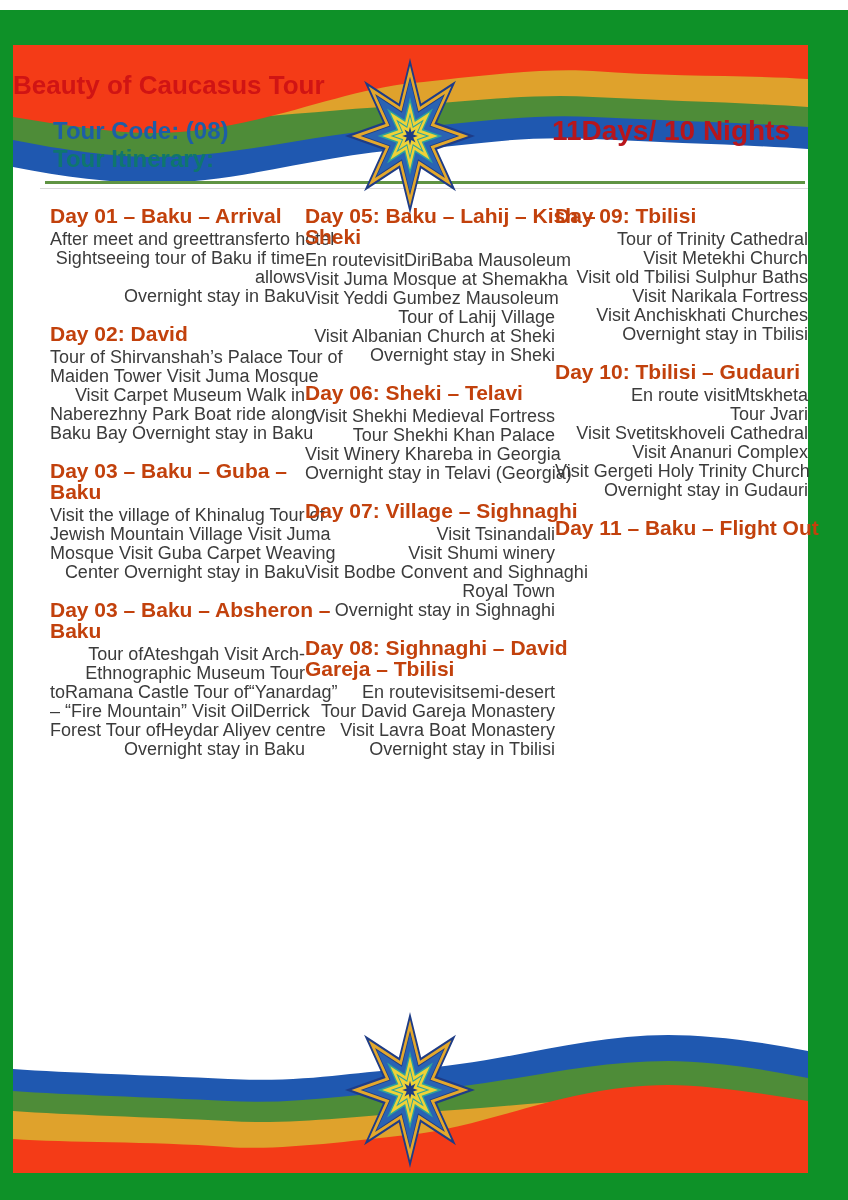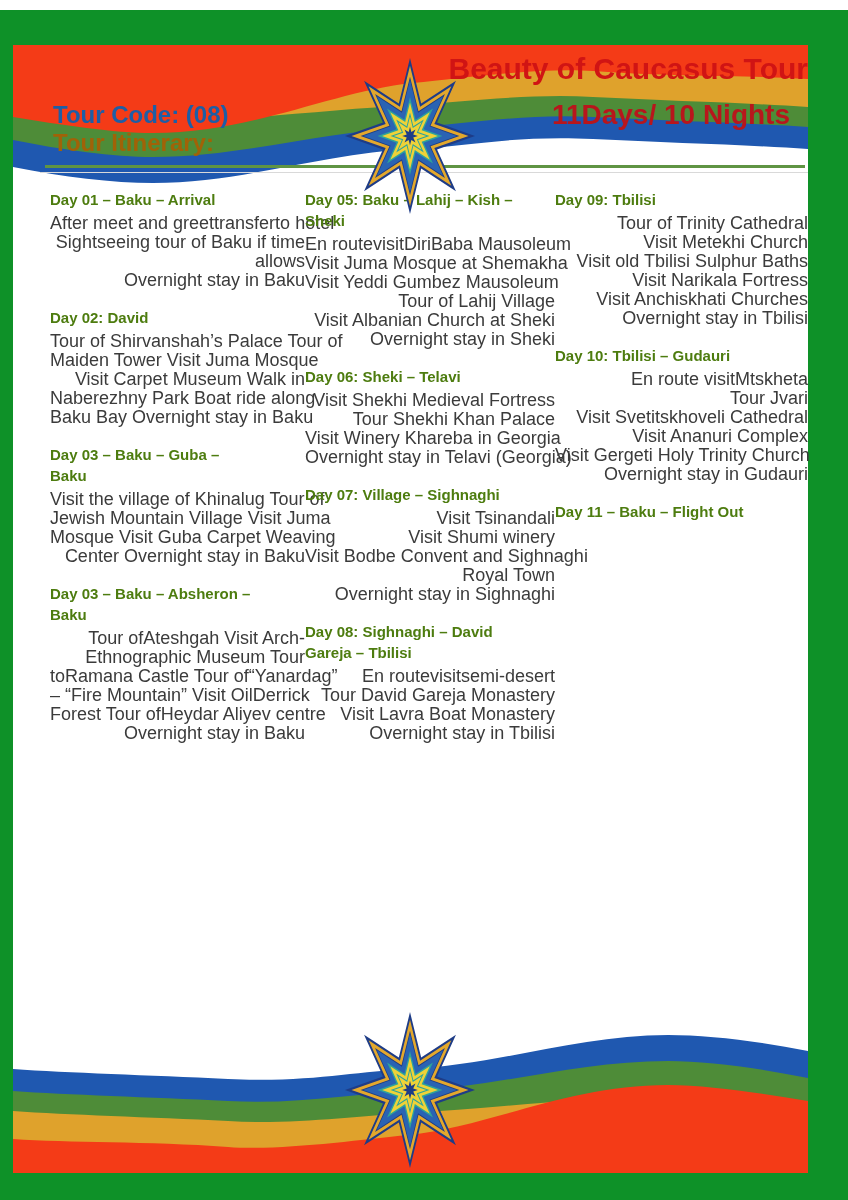--- a/index.html
+++ b/index.html
@@ -23,48 +23,48 @@
     position:absolute; left:332px; width:130px; height:156px; display:block; z-index:3;
   }
   .star.top { top:13px; }
   .star.bottom { bottom:5px; }
   .content { position:relative; z-index:2; }
   .page-title {
     margin-top:177px; text-align:center; font-size:35px; font-weight:bold;
     color:#101010; line-height:44px; letter-spacing:0.5px;
   }
   .page-subtitle {
-    margin-top:6px; text-align:right; font-size:30px; font-weight:bold;
+    margin-top:22px; text-align:left; font-size:26px; font-weight:bold;
     color:#d01414; line-height:36px;
   }
   .meta-row {
     margin-top:14px; padding:0 18px 0 40px; display:flex;
     justify-content:space-between; align-items:flex-end; line-height:28px;
   }
   .tour-code { color:#1d5ea6; font-size:24px; font-weight:bold; }
   .duration  { color:#b8161c; font-size:28px; font-weight:bold; }
   .itinerary-label {
-    padding-left:40px; color:#a16207; font-size:24px; font-weight:bold; line-height:28px;
+    padding-left:40px; color:#0f766e; font-size:24px; font-weight:bold; line-height:28px;
   }
   .rule-green {
     margin:8px 3px 0 32px; height:0; border-top:3px solid #5f9443; width:760px;
   }
   .rule-gray {
     margin:4px 0 0 27px; height:0; border-top:1px solid #d9d9d9; width:768px;
   }
   .columns {
     display:flex; padding-left:37px; margin-top:16px; align-items:flex-start;
   }
   .col { flex:0 0 auto; }
   .col-1 { width:255px; }
   .col-2 { width:250px; }
   .col-3 { width:253px; }
   .day { margin-bottom:17px; }
   .day-title {
-    color:#4d7c0f; font-size:15px; font-weight:bold; line-height:21px;
+    color:#c2410c; font-size:21px; font-weight:bold; line-height:21px;
     white-space:pre; margin-bottom:4px;
   }
   .day-body {
     color:#3b3b3b; font-size:18px; line-height:19px; white-space:pre;text-align:right;
   }
 </style>
 </head>
 <body>
 
 <svg width="0" height="0" style="position:absolute" aria-hidden="true">

